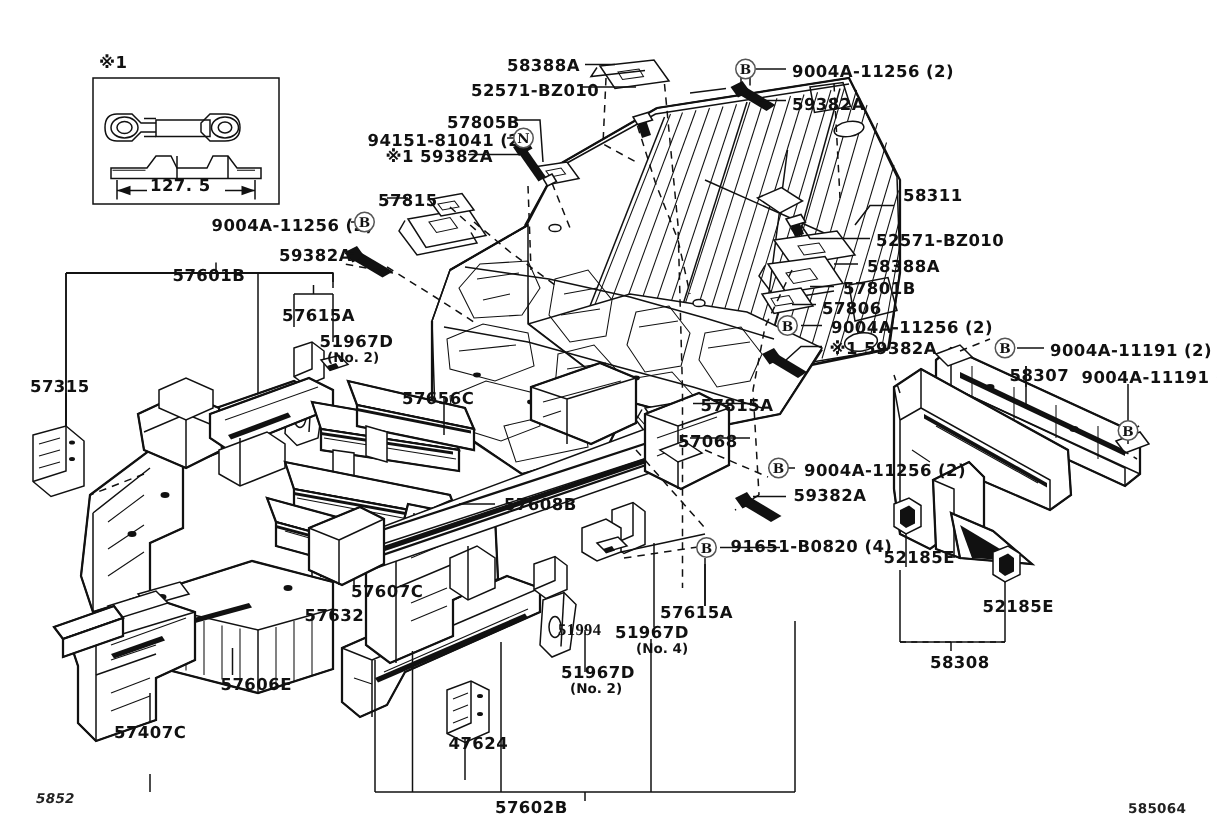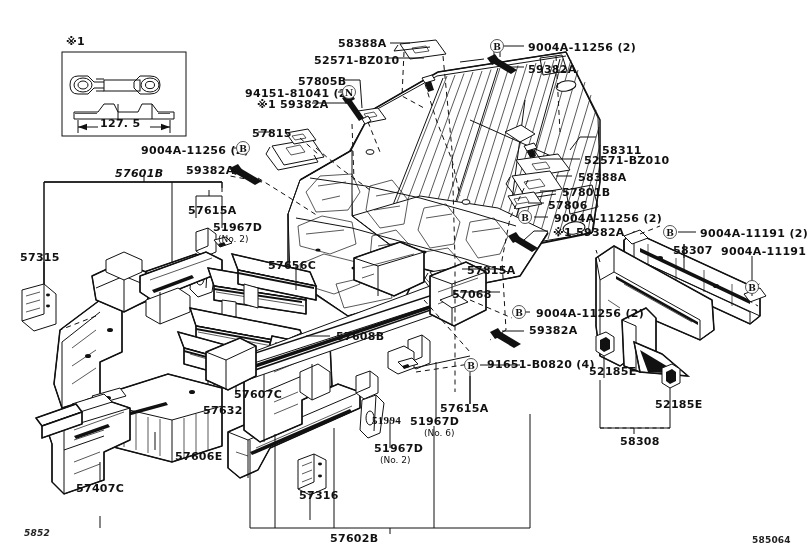--- a/index.html
+++ b/index.html
@@ -7,21 +7,21 @@
   body{font-family:"DejaVu Sans","Liberation Sans",sans-serif;}
   #sheet{
     position:relative;width:811px;height:560px;background:#fff;overflow:hidden;
   }
   .lbl{
     position:absolute;
     font-family:"DejaVu Sans","Liberation Sans",sans-serif;
     font-size:11px;font-weight:bold;color:#111;
     letter-spacing:0.3px;white-space:nowrap;line-height:1.05;
   }
-  .lbl.note{font-size:9px;font-weight:normal;letter-spacing:0px;}
+  .lbl.note{font-size:9px;font-weight:bold;letter-spacing:0px;}
   .corner{
     position:absolute;font-size:9px;font-weight:bold;color:#222;
     font-family:"DejaVu Sans","Liberation Sans",sans-serif;letter-spacing:0.2px;
   }
   svg.art{position:absolute;left:0;top:0;width:811px;height:560px;}
   .ln{stroke:#111;stroke-width:1;fill:none;}
   .ln2{stroke:#111;stroke-width:1.5;fill:none;}
   .lnthin{stroke:#111;stroke-width:0.7;fill:none;}
   .dash{stroke:#111;stroke-width:1;fill:none;stroke-dasharray:5 4;}
   .dashfine{stroke:#111;stroke-width:0.9;fill:none;stroke-dasharray:4 3.5;}
@@ -597,57 +597,57 @@
   <div class="lbl" style="left:314px;top:55px;">52571-BZ010</div>
   <div class="lbl" style="left:298px;top:76px;">57805B</div>
   <div class="lbl" style="left:245px;top:88px;">94151-81041 (2)</div>
   <div class="lbl" style="left:257px;top:99px;">※1 59382A</div>
   <div class="lbl" style="left:228px;top:128px;margin-left:24px;">57815</div>
   <div class="lbl" style="left:141px;top:145px;">9004A-11256 (2)</div>
   <div class="lbl" style="left:186px;top:165px;">59382A</div>
 
   <div class="lbl" style="left:528px;top:42px;">9004A-11256 (2)</div>
   <div class="lbl" style="left:528px;top:64px;">59382A</div>
-  <div class="lbl" style="left:602px;top:145px;">58311</div>
+  <div class="lbl" style="left:602px;top:125px;">58311</div>
   <div class="lbl" style="left:584px;top:155px;">52571-BZ010</div>
   <div class="lbl" style="left:578px;top:172px;">58388A</div>
   <div class="lbl" style="left:562px;top:187px;">57801B</div>
   <div class="lbl" style="left:548px;top:200px;">57806</div>
   <div class="lbl" style="left:554px;top:213px;">9004A-11256 (2)</div>
   <div class="lbl" style="left:553px;top:227px;">※1 59382A</div>
   <div class="lbl" style="left:700px;top:228px;">9004A-11191 (2)</div>
   <div class="lbl" style="left:673px;top:245px;">58307</div>
   <div class="lbl" style="left:721px;top:246px;">9004A-11191 (2)</div>
 
-  <div class="lbl" style="left:115px;top:168px;font-style:italic;">57601B</div>
+  <div class="lbl" style="left:115px;top:178px;">57601B</div>
   <div class="lbl" style="left:188px;top:205px;">57615A</div>
   <div class="lbl" style="left:213px;top:222px;">51967D</div>
   <div class="lbl note" style="left:218px;top:235px;">(No. 2)</div>
   <div class="lbl" style="left:20px;top:252px;">57315</div>
   <div class="lbl" style="left:268px;top:260px;">57656C</div>
   <div class="lbl" style="left:467px;top:265px;">57815A</div>
   <div class="lbl" style="left:452px;top:289px;">57068</div>
   <div class="lbl" style="left:536px;top:308px;">9004A-11256 (2)</div>
   <div class="lbl" style="left:529px;top:325px;">59382A</div>
   <div class="lbl" style="left:336px;top:331px;">57608B</div>
   <div class="lbl" style="left:487px;top:359px;">91651-B0820 (4)</div>
   <div class="lbl" style="left:234px;top:389px;">57607C</div>
   <div class="lbl" style="left:203px;top:405px;">57632</div>
   <div class="lbl" style="left:589px;top:366px;">52185E</div>
   <div class="lbl" style="left:655px;top:399px;">52185E</div>
   <div class="lbl" style="left:620px;top:436px;text-align:right;">58308</div>
   <div class="lbl" style="left:372px;top:415px;font-family:Liberation Serif, serif;">51994</div>
   <div class="lbl" style="left:374px;top:443px;">51967D</div>
   <div class="lbl note" style="left:380px;top:456px;">(No. 2)</div>
   <div class="lbl" style="left:410px;top:416px;">51967D</div>
-  <div class="lbl note" style="left:424px;top:429px;">(No. 6)</div>
+  <div class="lbl note" style="left:424px;top:429px;">(No. 4)</div>
   <div class="lbl" style="left:440px;top:403px;">57615A</div>
-  <div class="lbl" style="left:147px;top:451px;margin-left:28px;">57606E</div>
+  <div class="lbl" style="left:147px;top:451px;">57606E</div>
   <div class="lbl" style="left:76px;top:483px;">57407C</div>
-  <div class="lbl" style="left:299px;top:490px;">57316</div>
+  <div class="lbl" style="left:299px;top:490px;">47624</div>
   <div class="lbl" style="left:330px;top:533px;">57602B</div>
 
   <svg class="art" viewBox="0 0 811 560" style="pointer-events:none;">
     <g>
         <circle cx="243" cy="148" r="6.5" class="circ"></circle>
         <text x="243" y="151.5" text-anchor="middle" class="ctxt">B</text>
       </g>
     <g>
         <circle cx="349" cy="92" r="6.5" class="circ"></circle>
         <text x="349" y="95.5" text-anchor="middle" class="ctxt">N</text>

